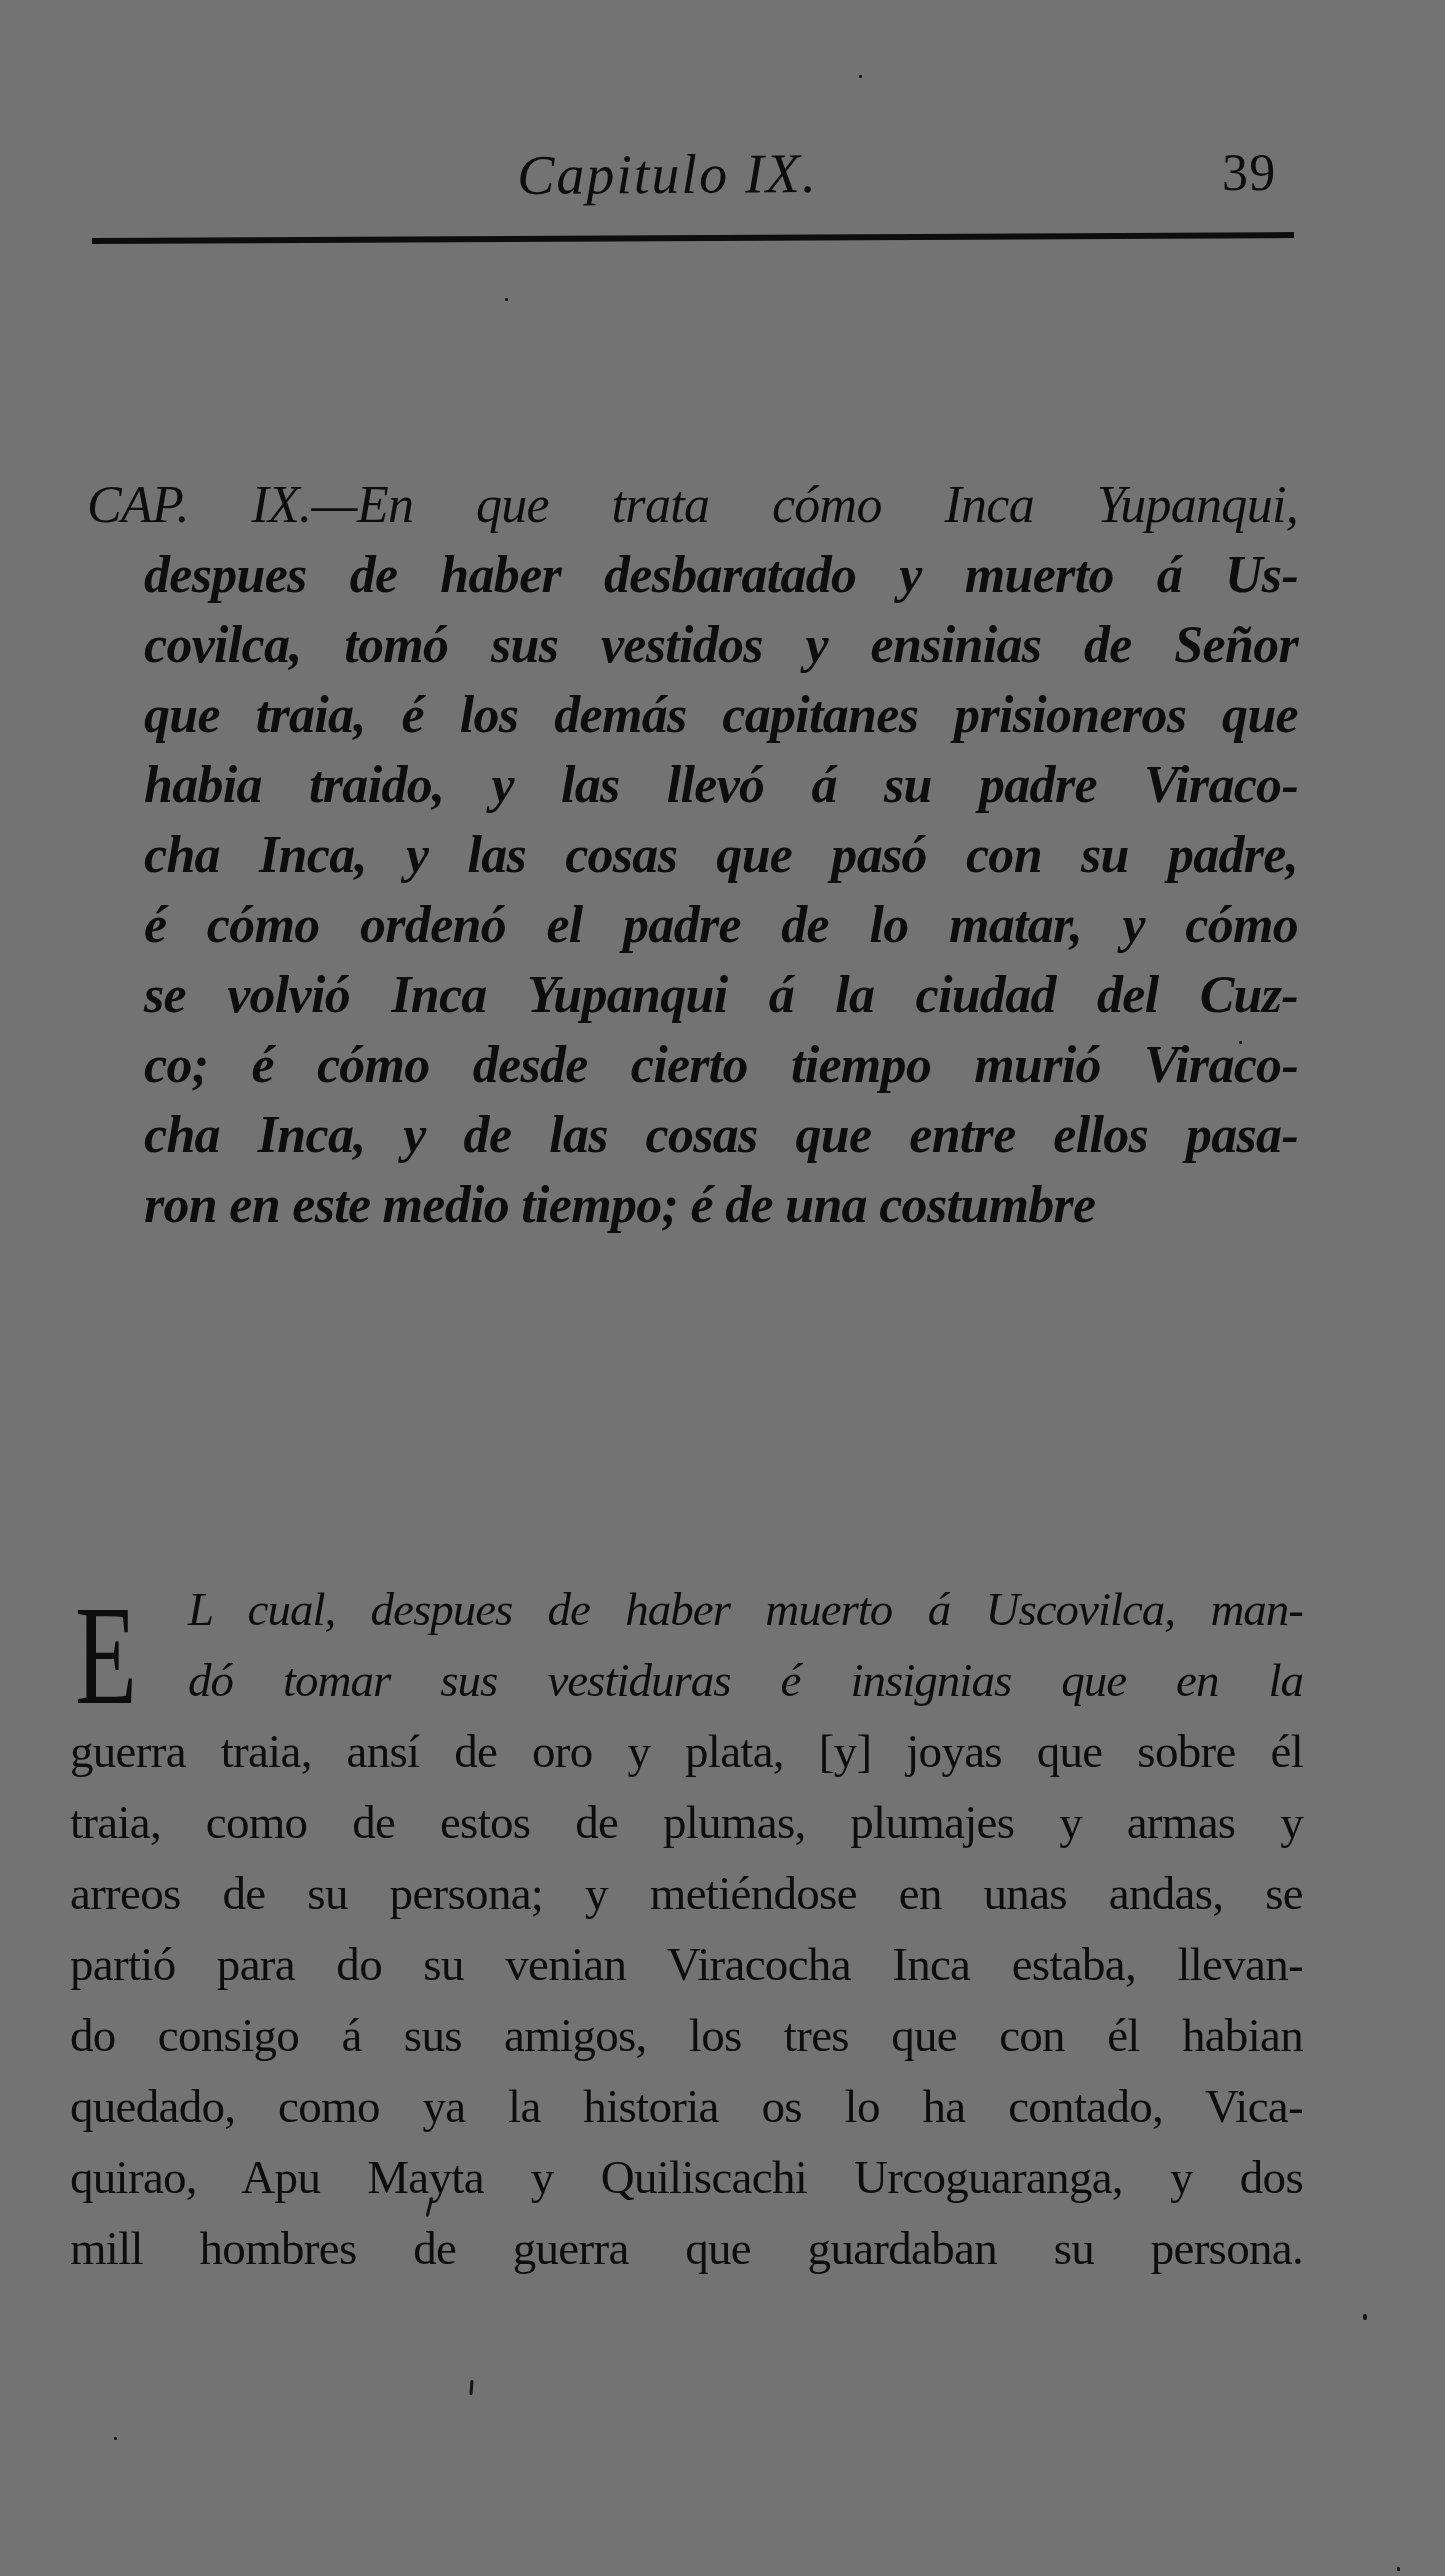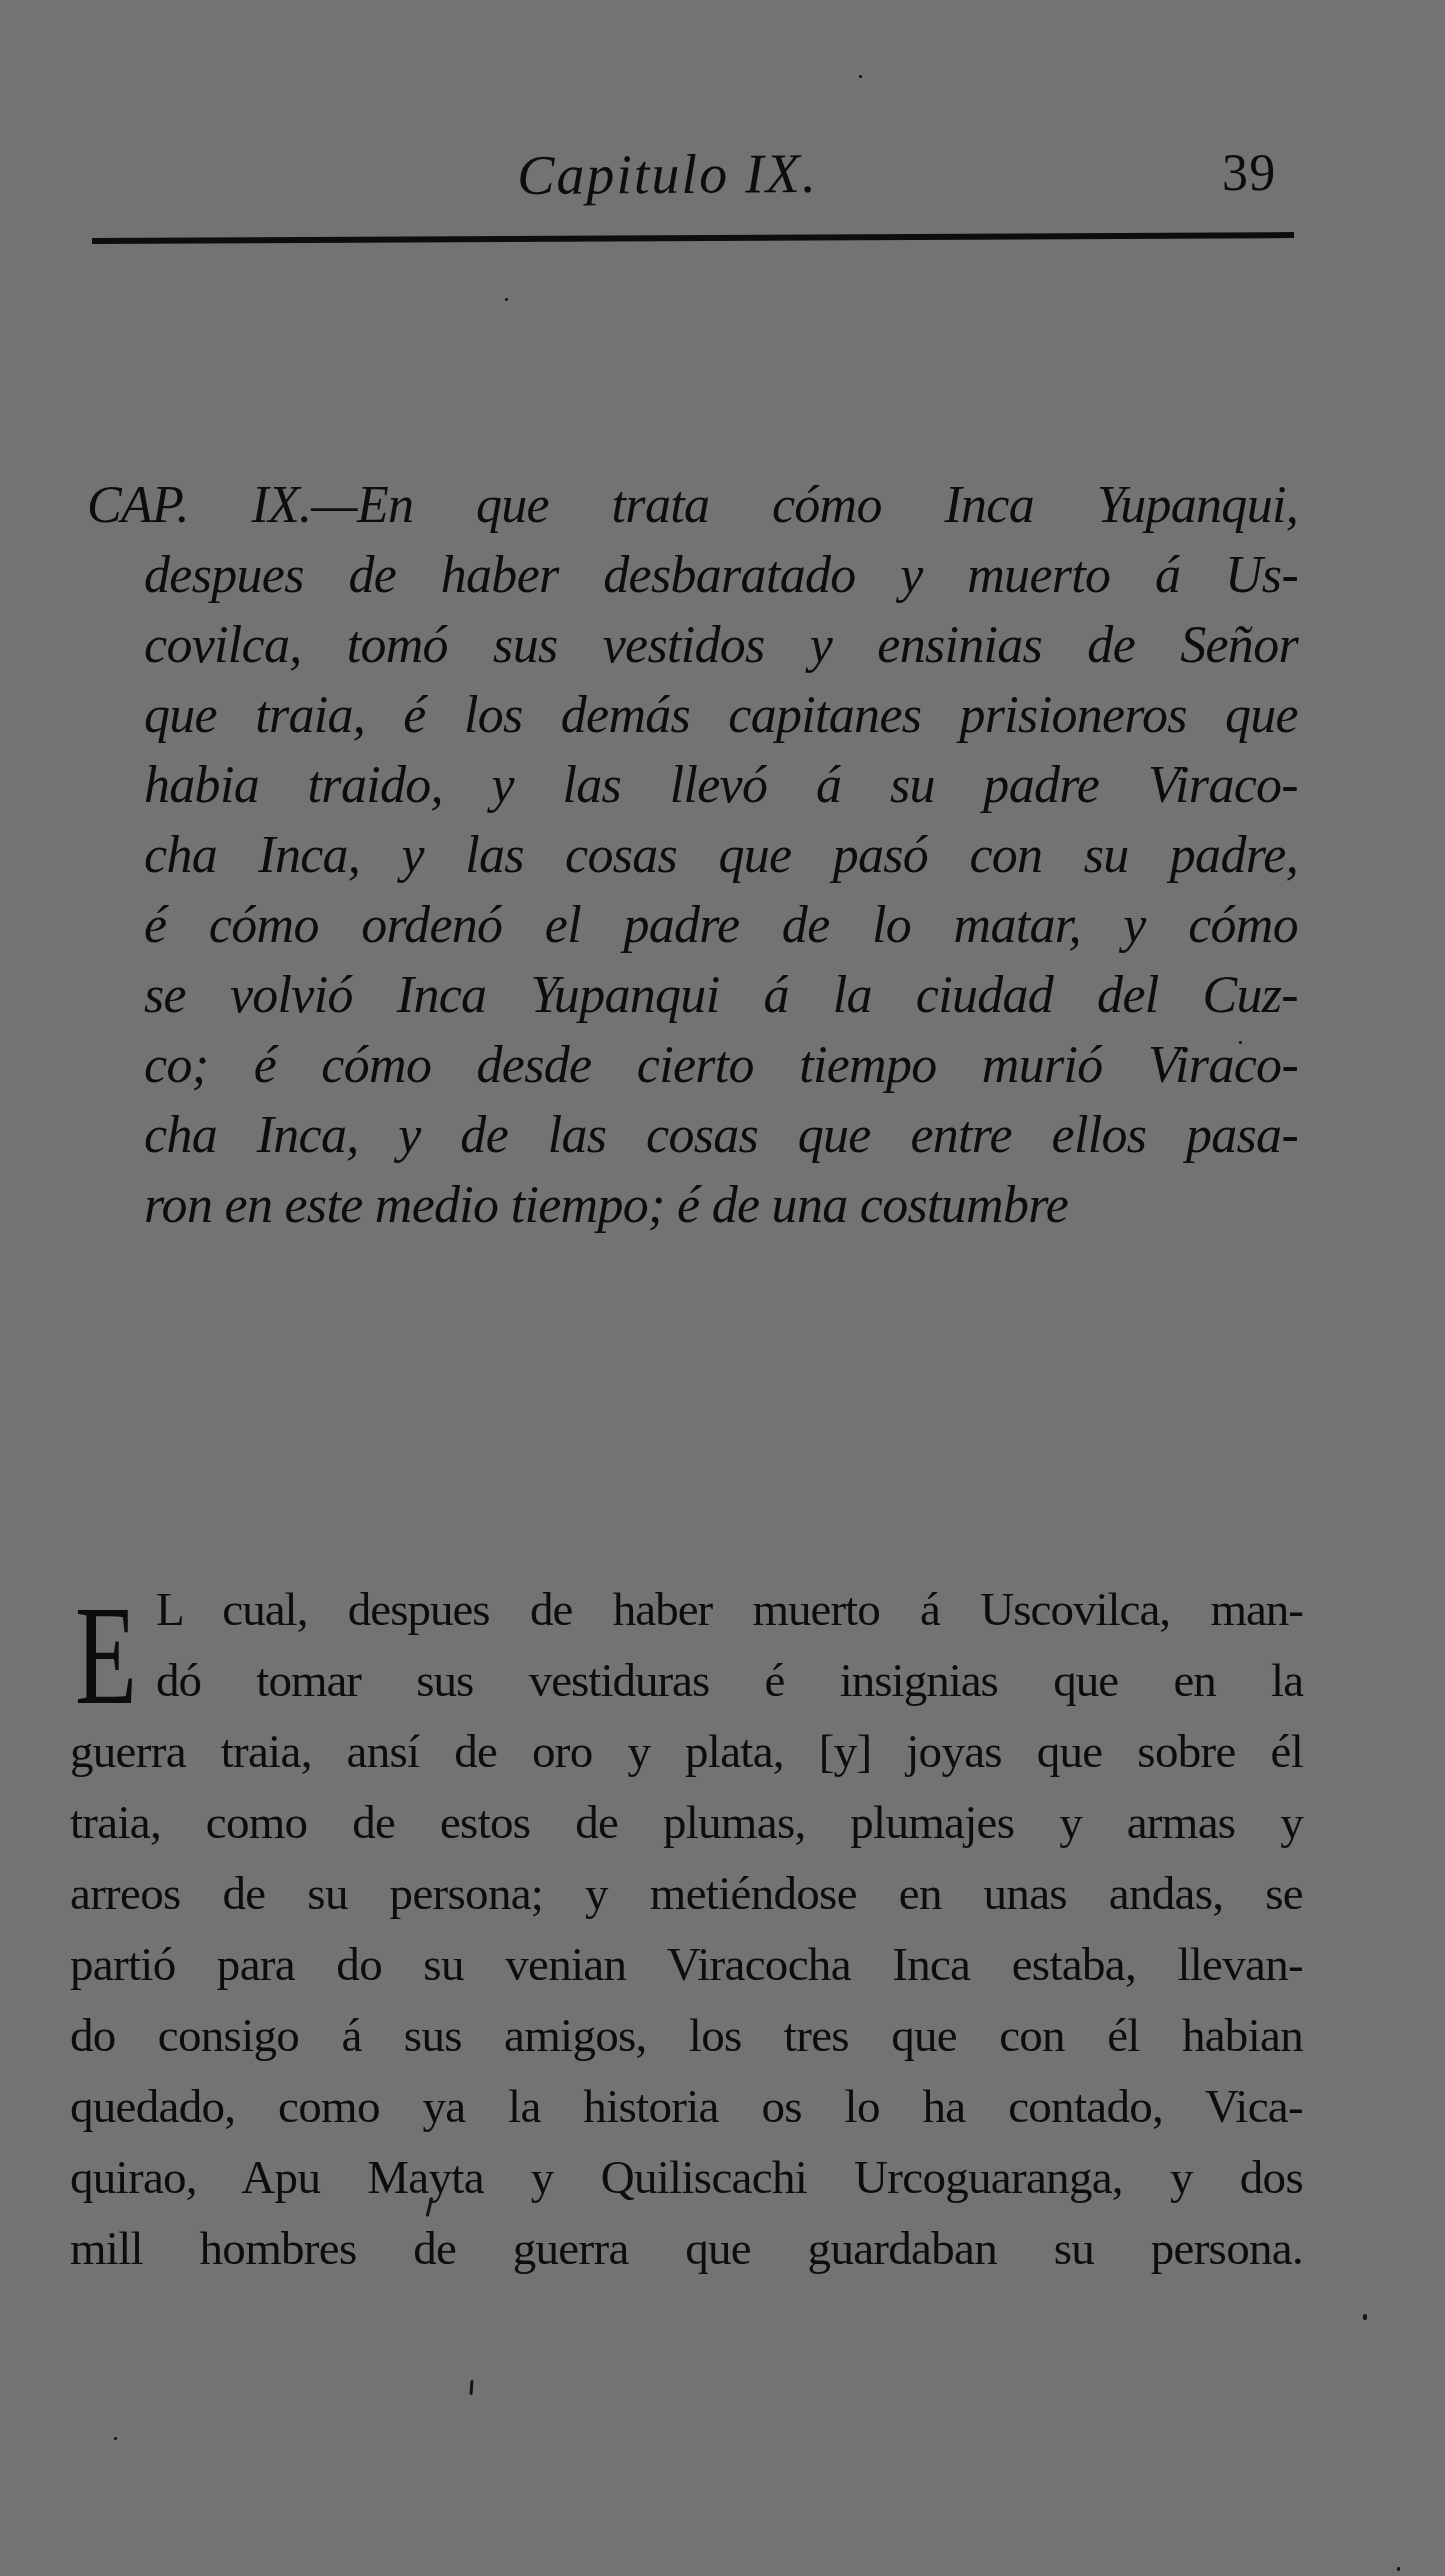--- a/index.html
+++ b/index.html
@@ -34,38 +34,39 @@
     position:absolute; left:87px; top:470px;
     width:1211px;
     font-style:italic;
     font-size:52px; line-height:70px;
     letter-spacing:-0.7px;
   }
   .summary .line {
     text-align:justify;
     text-align-last:justify;
   }
-  .summary .line:not(:first-child) { padding-left:57px; }
+  .summary .line:not(:first-child) { padding-left:57px;font-weight:bold; }
   .summary .line:last-child { text-align-last:left; }
   
   .body-par {
     position:absolute; left:70px; top:1574px;
     width:1233px;
     font-size:47px; line-height:71px;
     letter-spacing:-0.7px;
   }
   .drop-cap {
     position:absolute; left:5.4px; top:10.7px;
     font-size:141px; line-height:1;
     transform:scaleX(0.72);
     transform-origin:left top;
   }
   .body-first {
-    margin-left:86px;
+    margin-left:118px;
     letter-spacing:-1px;
+    font-style:italic;
   }
   .body-first .line, .body-rest .line {
     text-align:justify;
     text-align-last:justify;
   }
   
   .speck { position:absolute; background:#141414; }
   .speck.s1 { left:428px; top:2197px; width:3.3px;  height:20px; transform:rotate(14deg); border-radius:2px; }
   .speck.s2 { left:470px; top:2380px; width:2.7px;  height:14.7px; transform:rotate(4deg);  border-radius:1.3px; }
   .speck.s3 { left:1363px; top:2314px; width:4px; height:6px;  border-radius:2px; }

